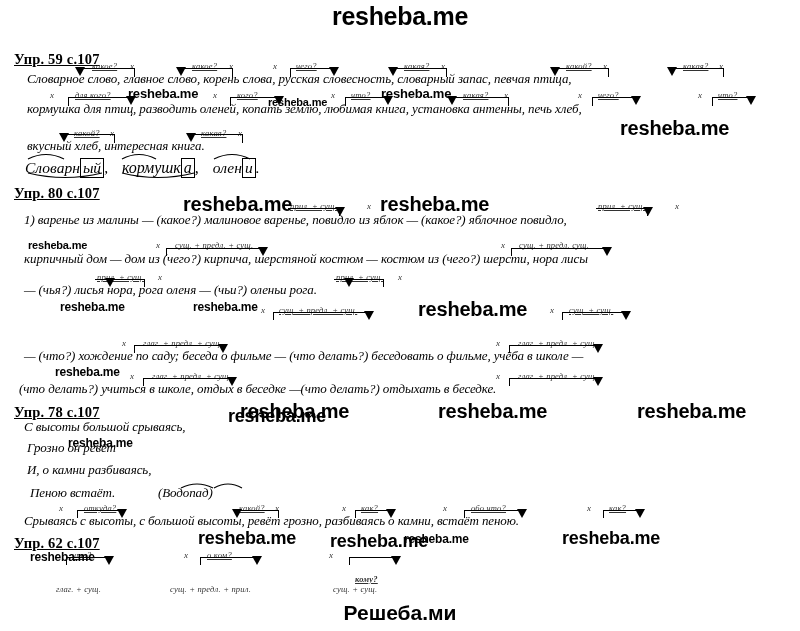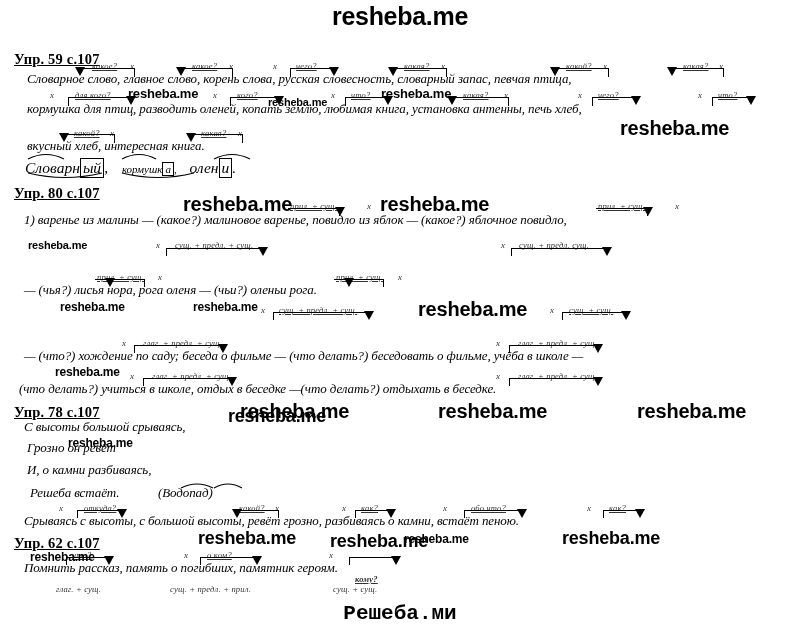--- a/index.html
+++ b/index.html
@@ -15,21 +15,21 @@
   
   .brand-top{
     position:absolute;left:0;right:0;top:2px;
     text-align:center;
     font-family:"Liberation Sans", sans-serif;
     font-weight:bold;font-size:25px;letter-spacing:-0.3px;
   }
   .brand-bottom{
     position:absolute;left:0;right:0;bottom:6px;
     text-align:center;
-    font-family:Liberation Mono, monospace;
+    font-family:Liberation Sans, sans-serif;
     font-weight:bold;font-size:21px;
   }
   
   .ex-head{
     position:absolute;
     font-family:"Liberation Serif", serif;
     font-weight:bold;font-size:14.5px;
     text-decoration:underline;
     white-space:nowrap;
     letter-spacing:0.2px;
@@ -210,21 +210,21 @@
   </div>
   <div class="arrow" style="left:186px;top:133px;"></div>
 
   <div class="line" style="left:27px;top:138px;">вкусный хлеб, интересная книга.</div>
 
   <div style="position:absolute;left:25px;top:158px;">
     <span style="position:relative;font-style:italic;font-size:15.5px;">
       <span>Слов</span><span>арн</span><span class="mbox" style="position:relative;display:inline-block;border:1.4px solid #000;padding:0 2px;">ый</span><span>,</span>
     </span>
     <span style="display:inline-block;width:6px;"></span>
-    <span style="position:relative;font-style:italic;font-size:11px;">
+    <span style="position:relative;font-style:italic;font-size:16px;">
       <span>корм</span><span>ушк</span><span class="mbox" style="position:relative;display:inline-block;border:1.4px solid #000;padding:0 2px;">а</span><span>,</span>
     </span>
     <span style="display:inline-block;width:6px;"></span>
     <span style="position:relative;font-style:italic;font-size:15.5px;">
       <span>олен</span><span class="mbox" style="position:relative;display:inline-block;border:1.4px solid #000;padding:0 2px;">и</span><span>.</span>
     </span>
   </div>
 
   <div class="arc" style="left:27px;top:152px;">
     <svg width="38" height="8">
@@ -281,20 +281,21 @@
   <div class="arrow" style="left:258px;top:247px;"></div>
 
   <div class="ann x" style="left:501px;top:240px;">x</div>
   <div class="ann" style="left:519px;top:240px;">сущ. + предл. сущ.</div>
   <div class="conn" style="left:511px;top:248px;width:95px;height:8px;">
     <div class="bar"></div>
       <div class="stem-l" style="height:8px;"></div>
   </div>
   <div class="arrow" style="left:602px;top:247px;"></div>
 
+  <div class="line" style="left:24px;top:251px;">кирпичный дом — дом из (чего?) кирпича, шерстяной костюм — костюм из (чего?) шерсти, нора лисы</div>
 
   <div class="ann" style="left:97px;top:272px;text-decoration:underline;">прил. + сущ.</div>
   <div class="ann x" style="left:158px;top:272px;">x</div>
   <div class="conn" style="left:95px;top:279px;width:50px;height:8px;">
     <div class="bar"></div>
       <div class="stem-r" style="height:8px;"></div>
   </div>
   <div class="arrow" style="left:105px;top:278px;"></div>
 
   <div class="ann" style="left:336px;top:272px;text-decoration:underline;">прил. + сущ.</div>
@@ -358,21 +359,21 @@
   </div>
   <div class="arrow" style="left:593px;top:377px;"></div>
 
   <div class="line" style="left:19px;top:381px;">(что делать?) учиться в школе, отдых в беседке —(что делать?) отдыхать в беседке.</div>
 
   <div class="ex-head" style="left:14px;top:404px;">Упр. 78 c.107</div>
 
   <div class="line" style="left:24px;top:419px;">С высоты большой срываясь,</div>
   <div class="line" style="left:27px;top:440px;">Грозно он ревёт</div>
   <div class="line" style="left:27px;top:462px;">И, о камни разбиваясь,</div>
-  <div class="line" style="left:30px;top:485px;">Решеба встаёт.</div>
+  <div class="line" style="left:30px;top:485px;">Пеною встаёт.</div>
 
   <div class="line" style="left:158px;top:485px;">(Водопад)</div>
   <div class="arc" style="left:180px;top:481px;">
     <svg width="34" height="8">
         <path d="M1,7 Q17,-1 33,7" stroke="#000" stroke-width="1.1" fill="none"></path>
       </svg>
   </div>
   <div class="arc" style="left:213px;top:481px;">
     <svg width="30" height="8">
         <path d="M1,7 Q15,-1 29,7" stroke="#000" stroke-width="1.1" fill="none"></path>
@@ -439,21 +440,20 @@
   <div class="arrow" style="left:252px;top:556px;"></div>
 
   <div class="ann x" style="left:329px;top:550px;">x</div>
   <div class="ann u" style="left:355px;top:574px;font-weight:bold;">кому?</div>
   <div class="conn" style="left:349px;top:557px;width:46px;height:8px;">
     <div class="bar"></div>
       <div class="stem-l" style="height:8px;"></div>
   </div>
   <div class="arrow" style="left:391px;top:556px;"></div>
 
-  <div class="line" style="left:24px;top:560px;">Помнить рассказ, память о погибших, памятник героям.</div>
 
   <div class="ann" style="left:56px;top:584px;">глаг.  +   сущ.</div>
   <div class="ann" style="left:170px;top:584px;">сущ. + предл. + прил.</div>
   <div class="ann" style="left:333px;top:584px;">сущ.   +    сущ.</div>
 
   <div class="brand-bottom">Решеба.ми</div>
 
   <div id="watermark-layer">
       <div class="wm" style="left: 128px; top: 86px; font-size: 13px;">resheba.me</div>
       <div class="wm" style="left: 268px; top: 96px; font-size: 11px;">resheba.me</div>

